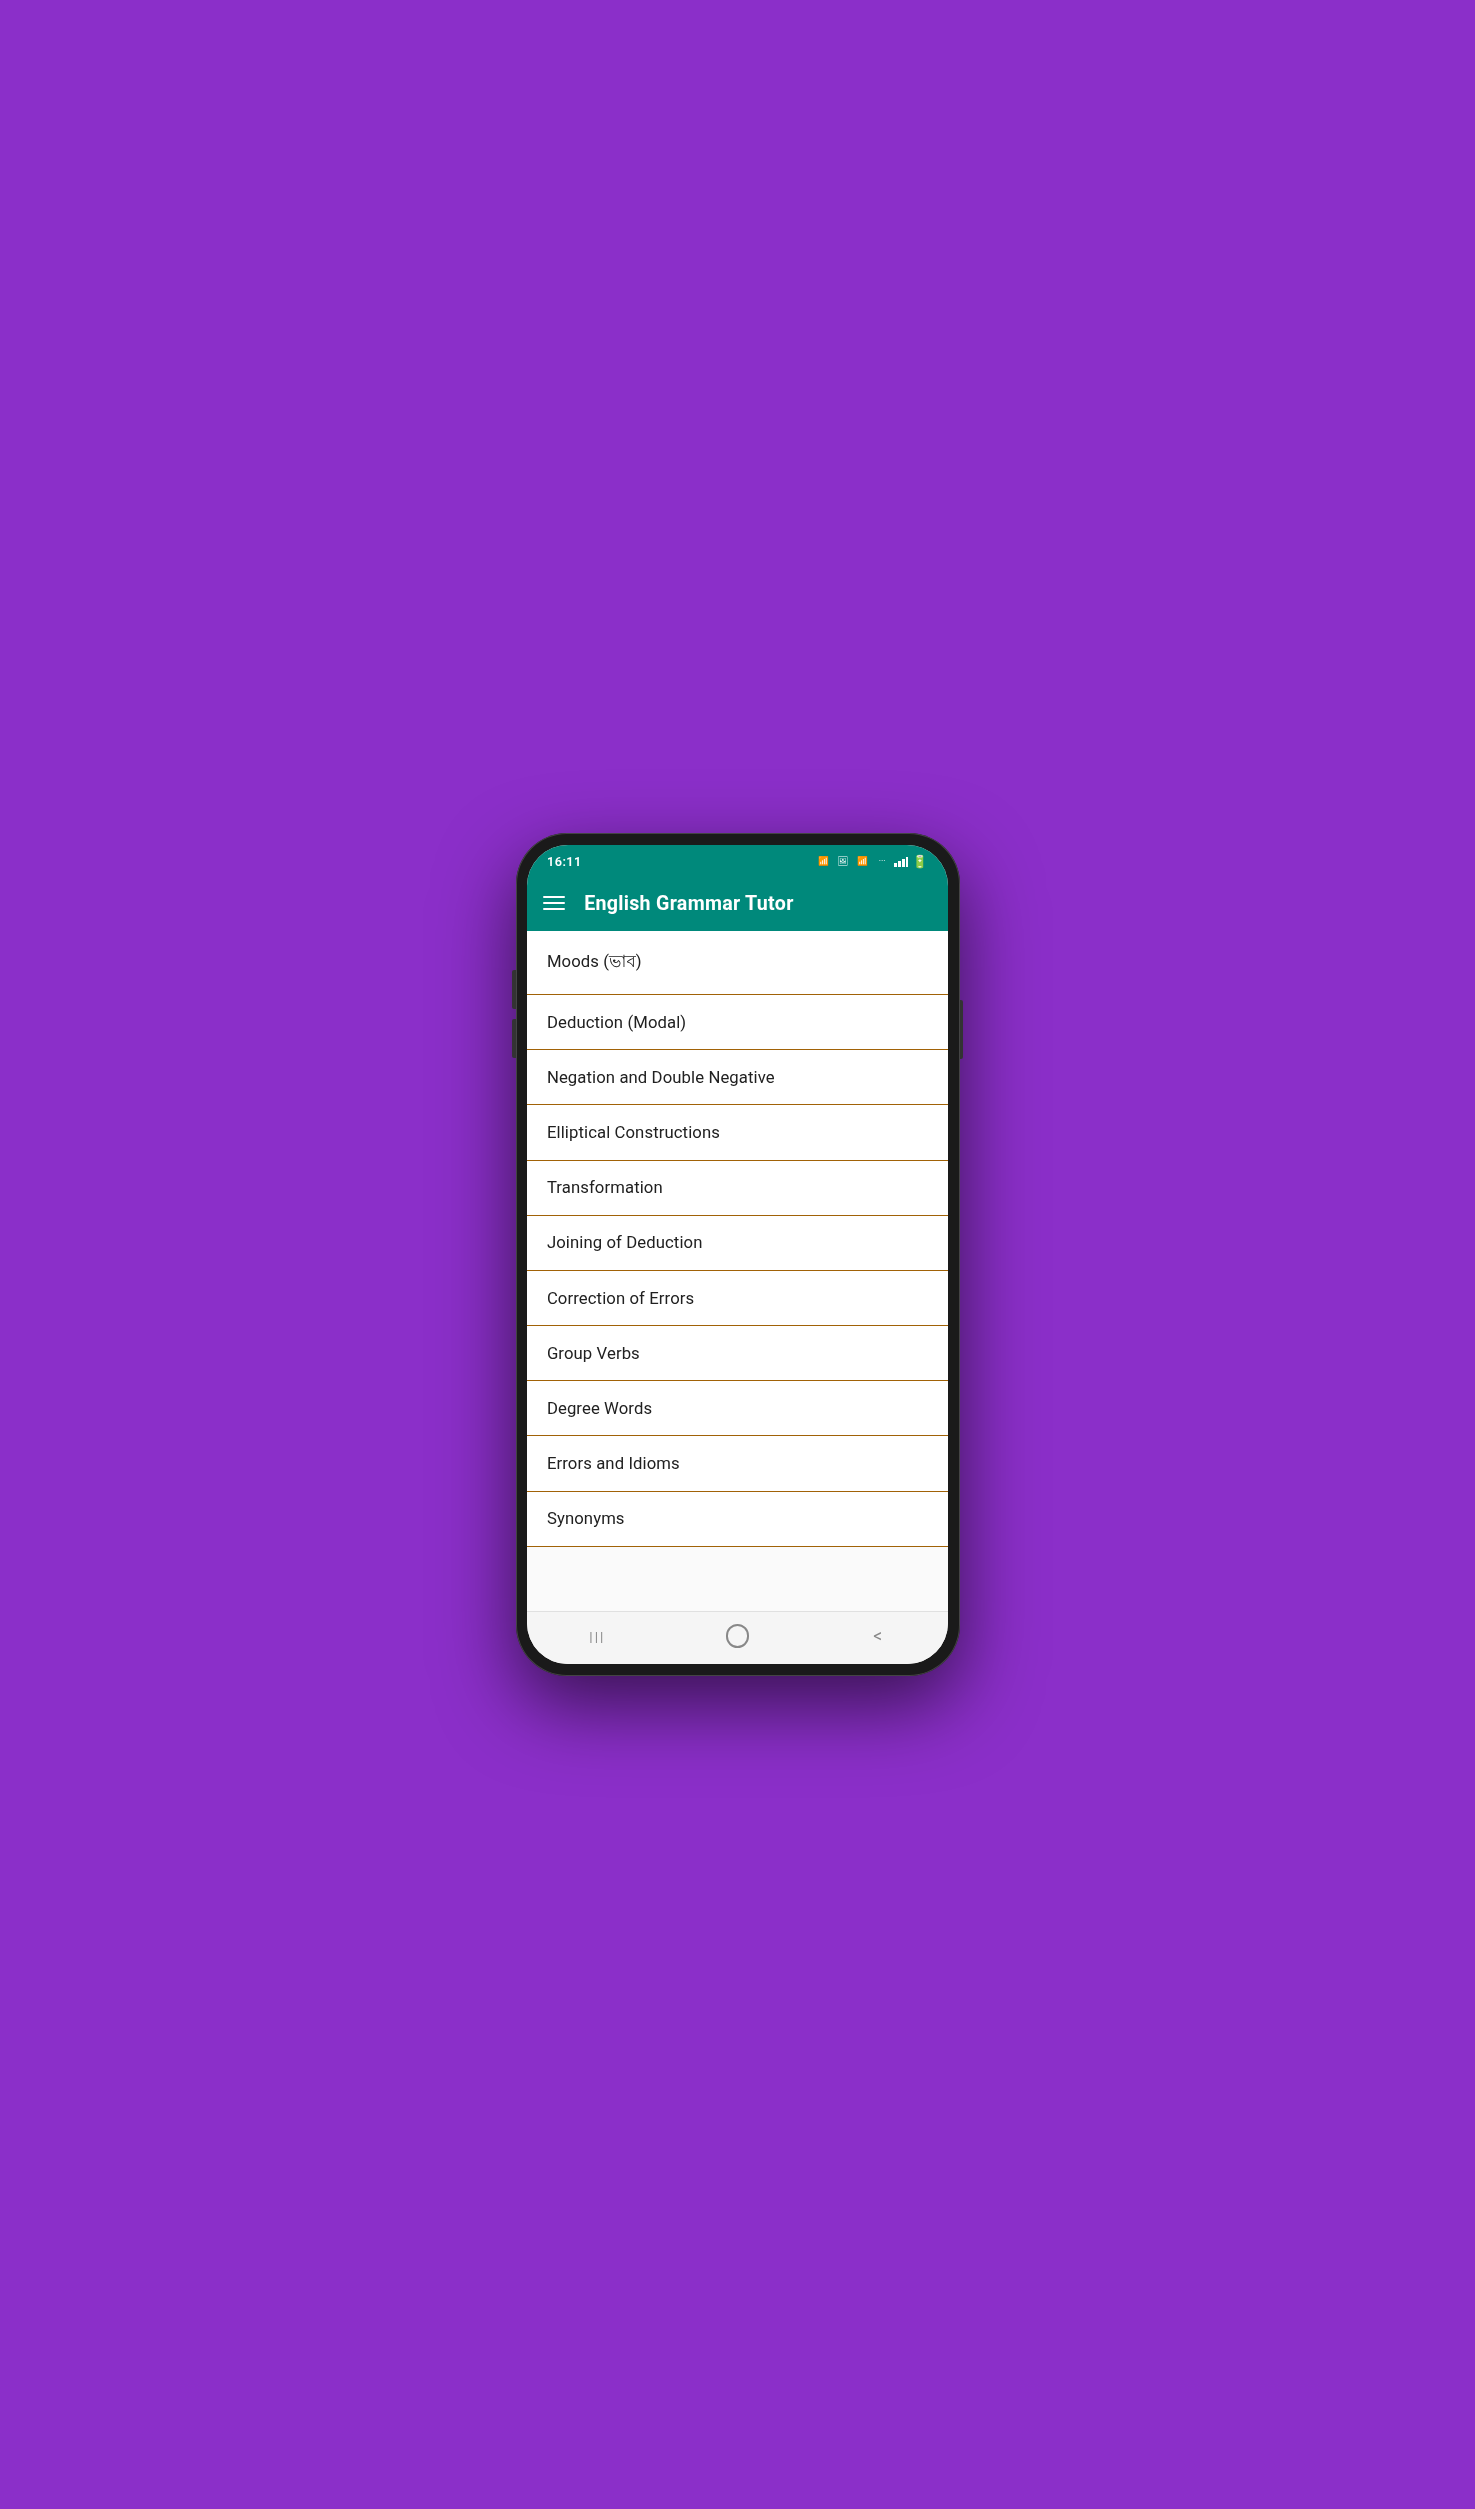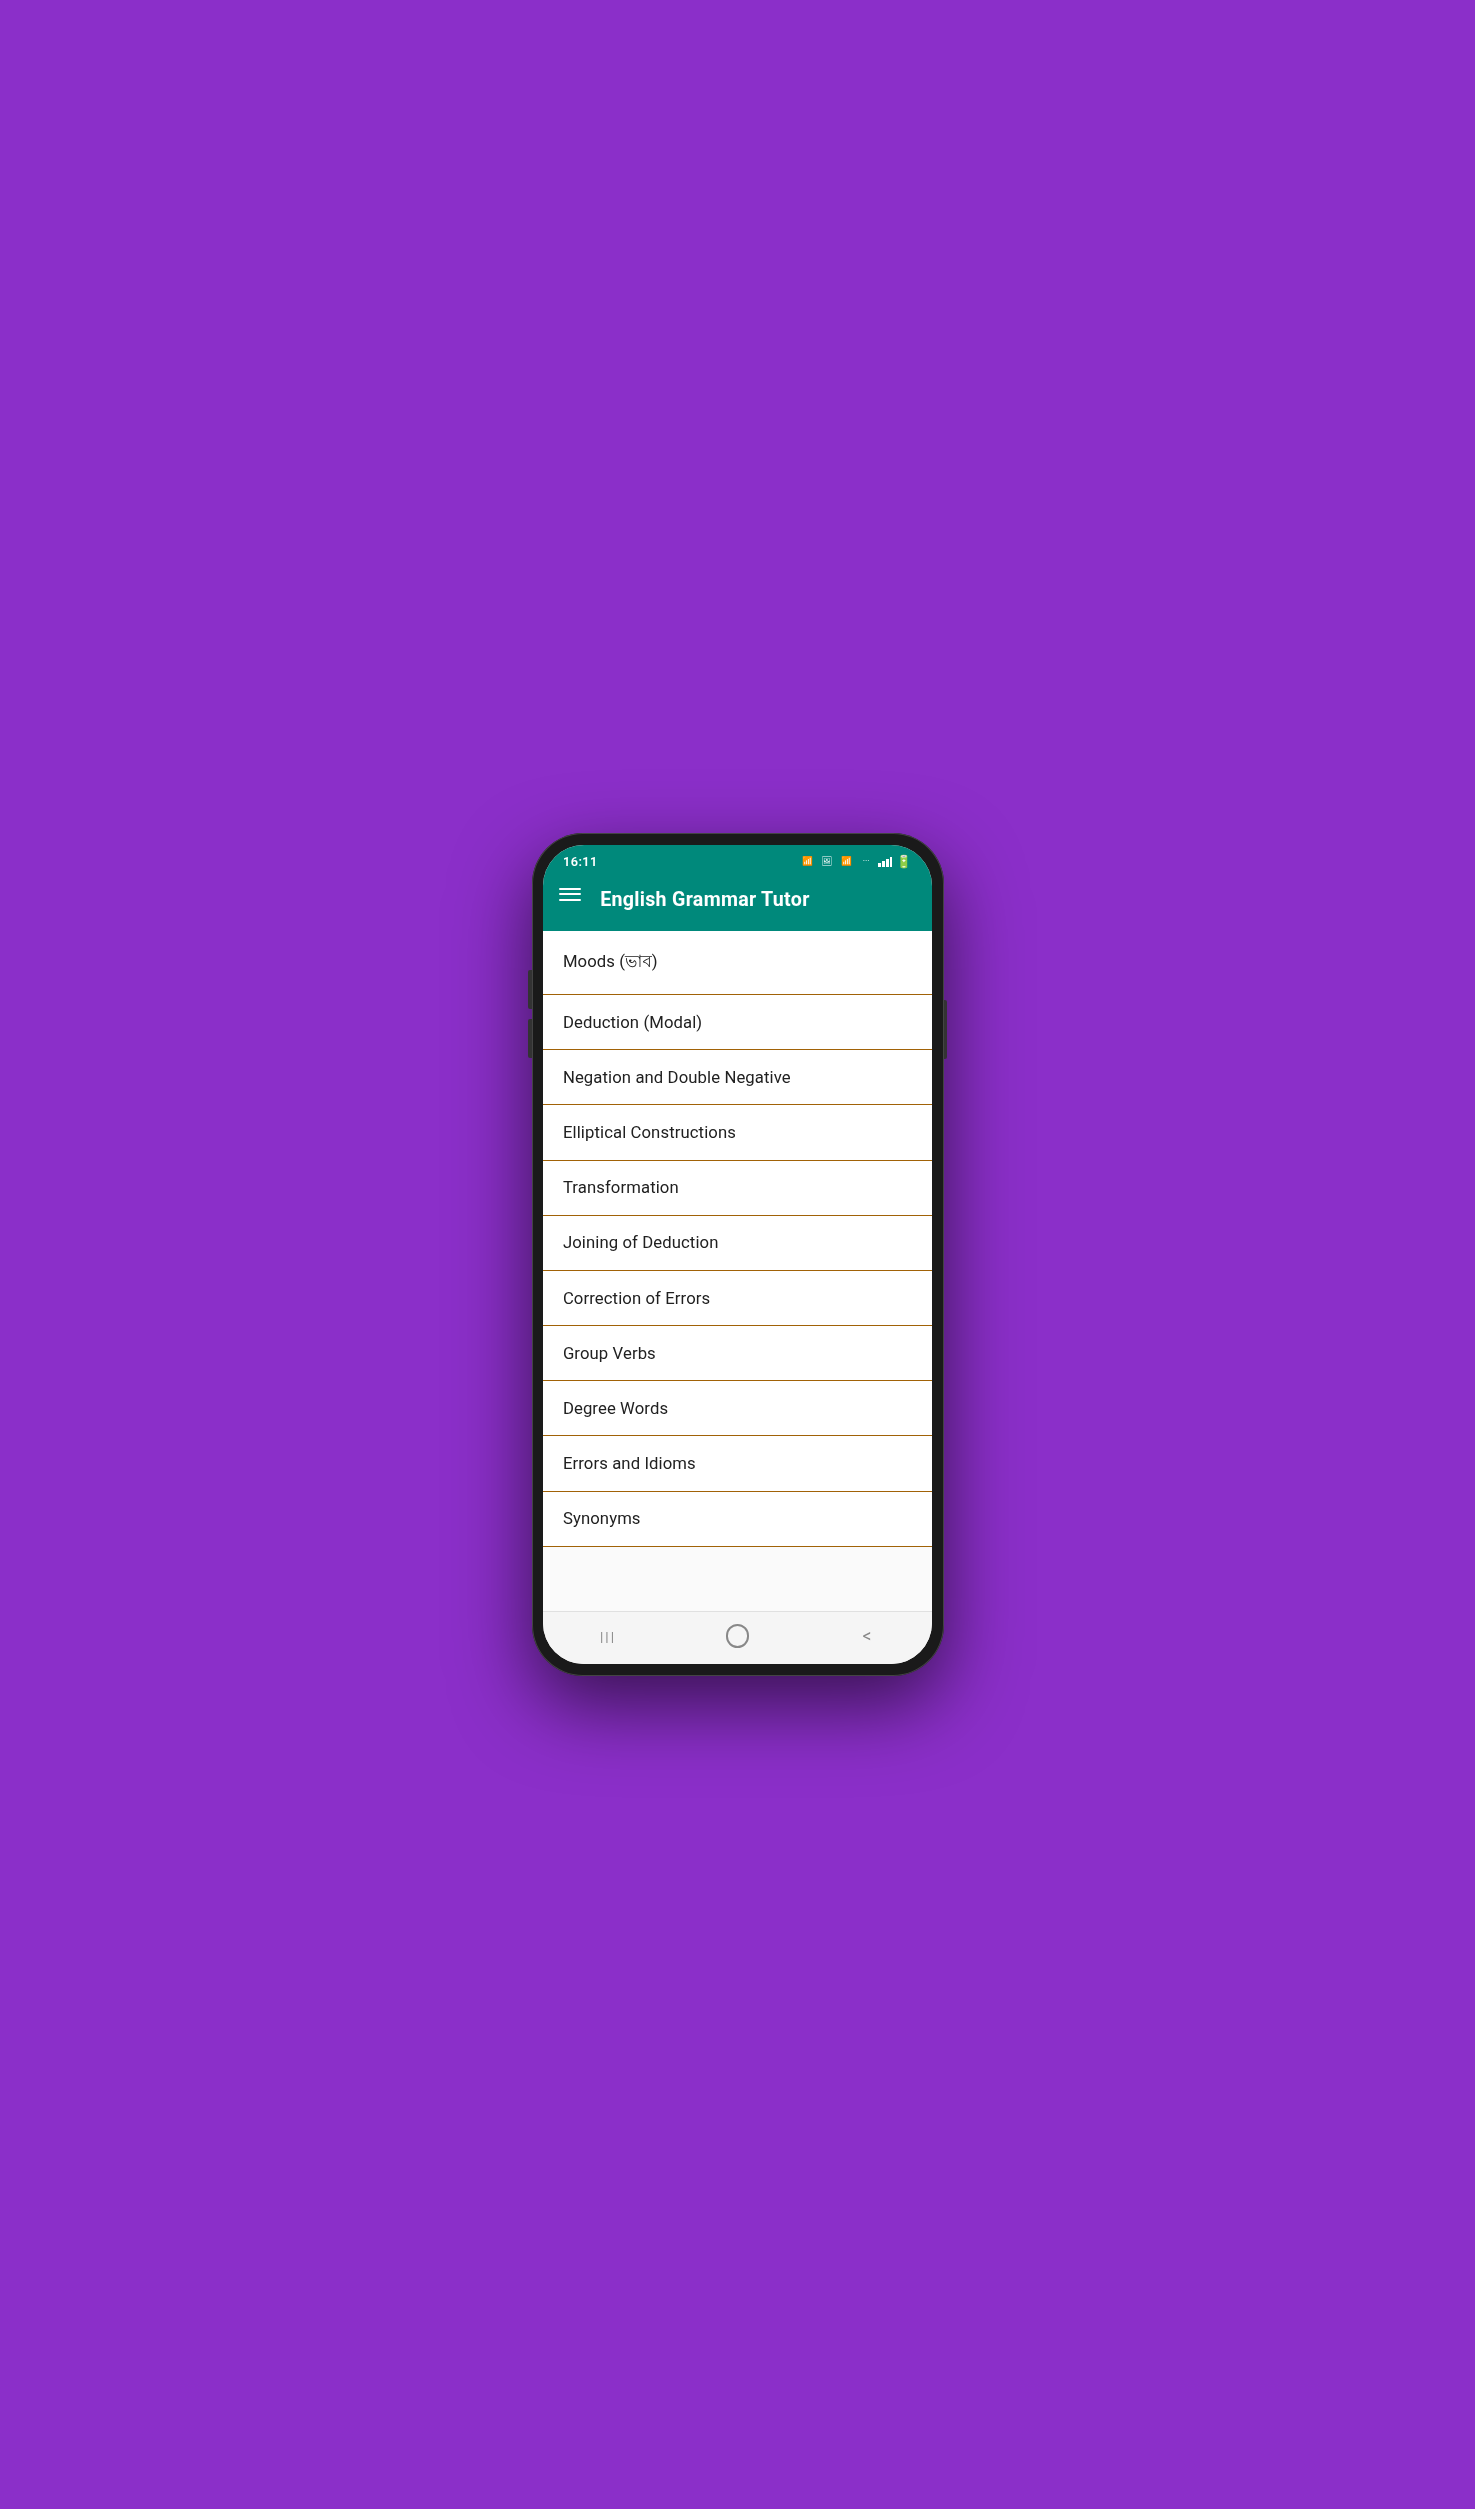--- a/index.html
+++ b/index.html
@@ -7,21 +7,21 @@
     body {
       background-color: #8B2FC9;
       display: flex;
       justify-content: center;
       align-items: center;
       min-height: 100vh;
       font-family: 'Roboto', Arial, sans-serif;
     }
 
     .phone-outer {
-      width: 412px;
+      width: 444px;
       height: 843px;
       background: #1a1a1a;
       border-radius: 51px;
       padding: 11.8px;
       box-shadow: 0 29px 78px rgba(0,0,0,0.6), inset 0 0 0 1px #444;
       position: relative;
     }
 
     .phone-inner {
       width: 100%;
@@ -82,21 +82,21 @@
     }
     .signal-bars span:nth-child(1) { height: 3.9px; }
     .signal-bars span:nth-child(2) { height: 5.9px; }
     .signal-bars span:nth-child(3) { height: 7.8px; }
     .signal-bars span:nth-child(4) { height: 9.8px; }
 
     
     .app-bar {
       background: #00897B;
       display: flex;
-      align-items: flex-start;
+      align-items: center;
       padding: 11.8px 15.7px;
       gap: 19.6px;
       min-height: 55px;
     }
 
     .hamburger-icon {
       display: flex;
       flex-direction: column;
       gap: 3.9px;
       cursor: pointer;

